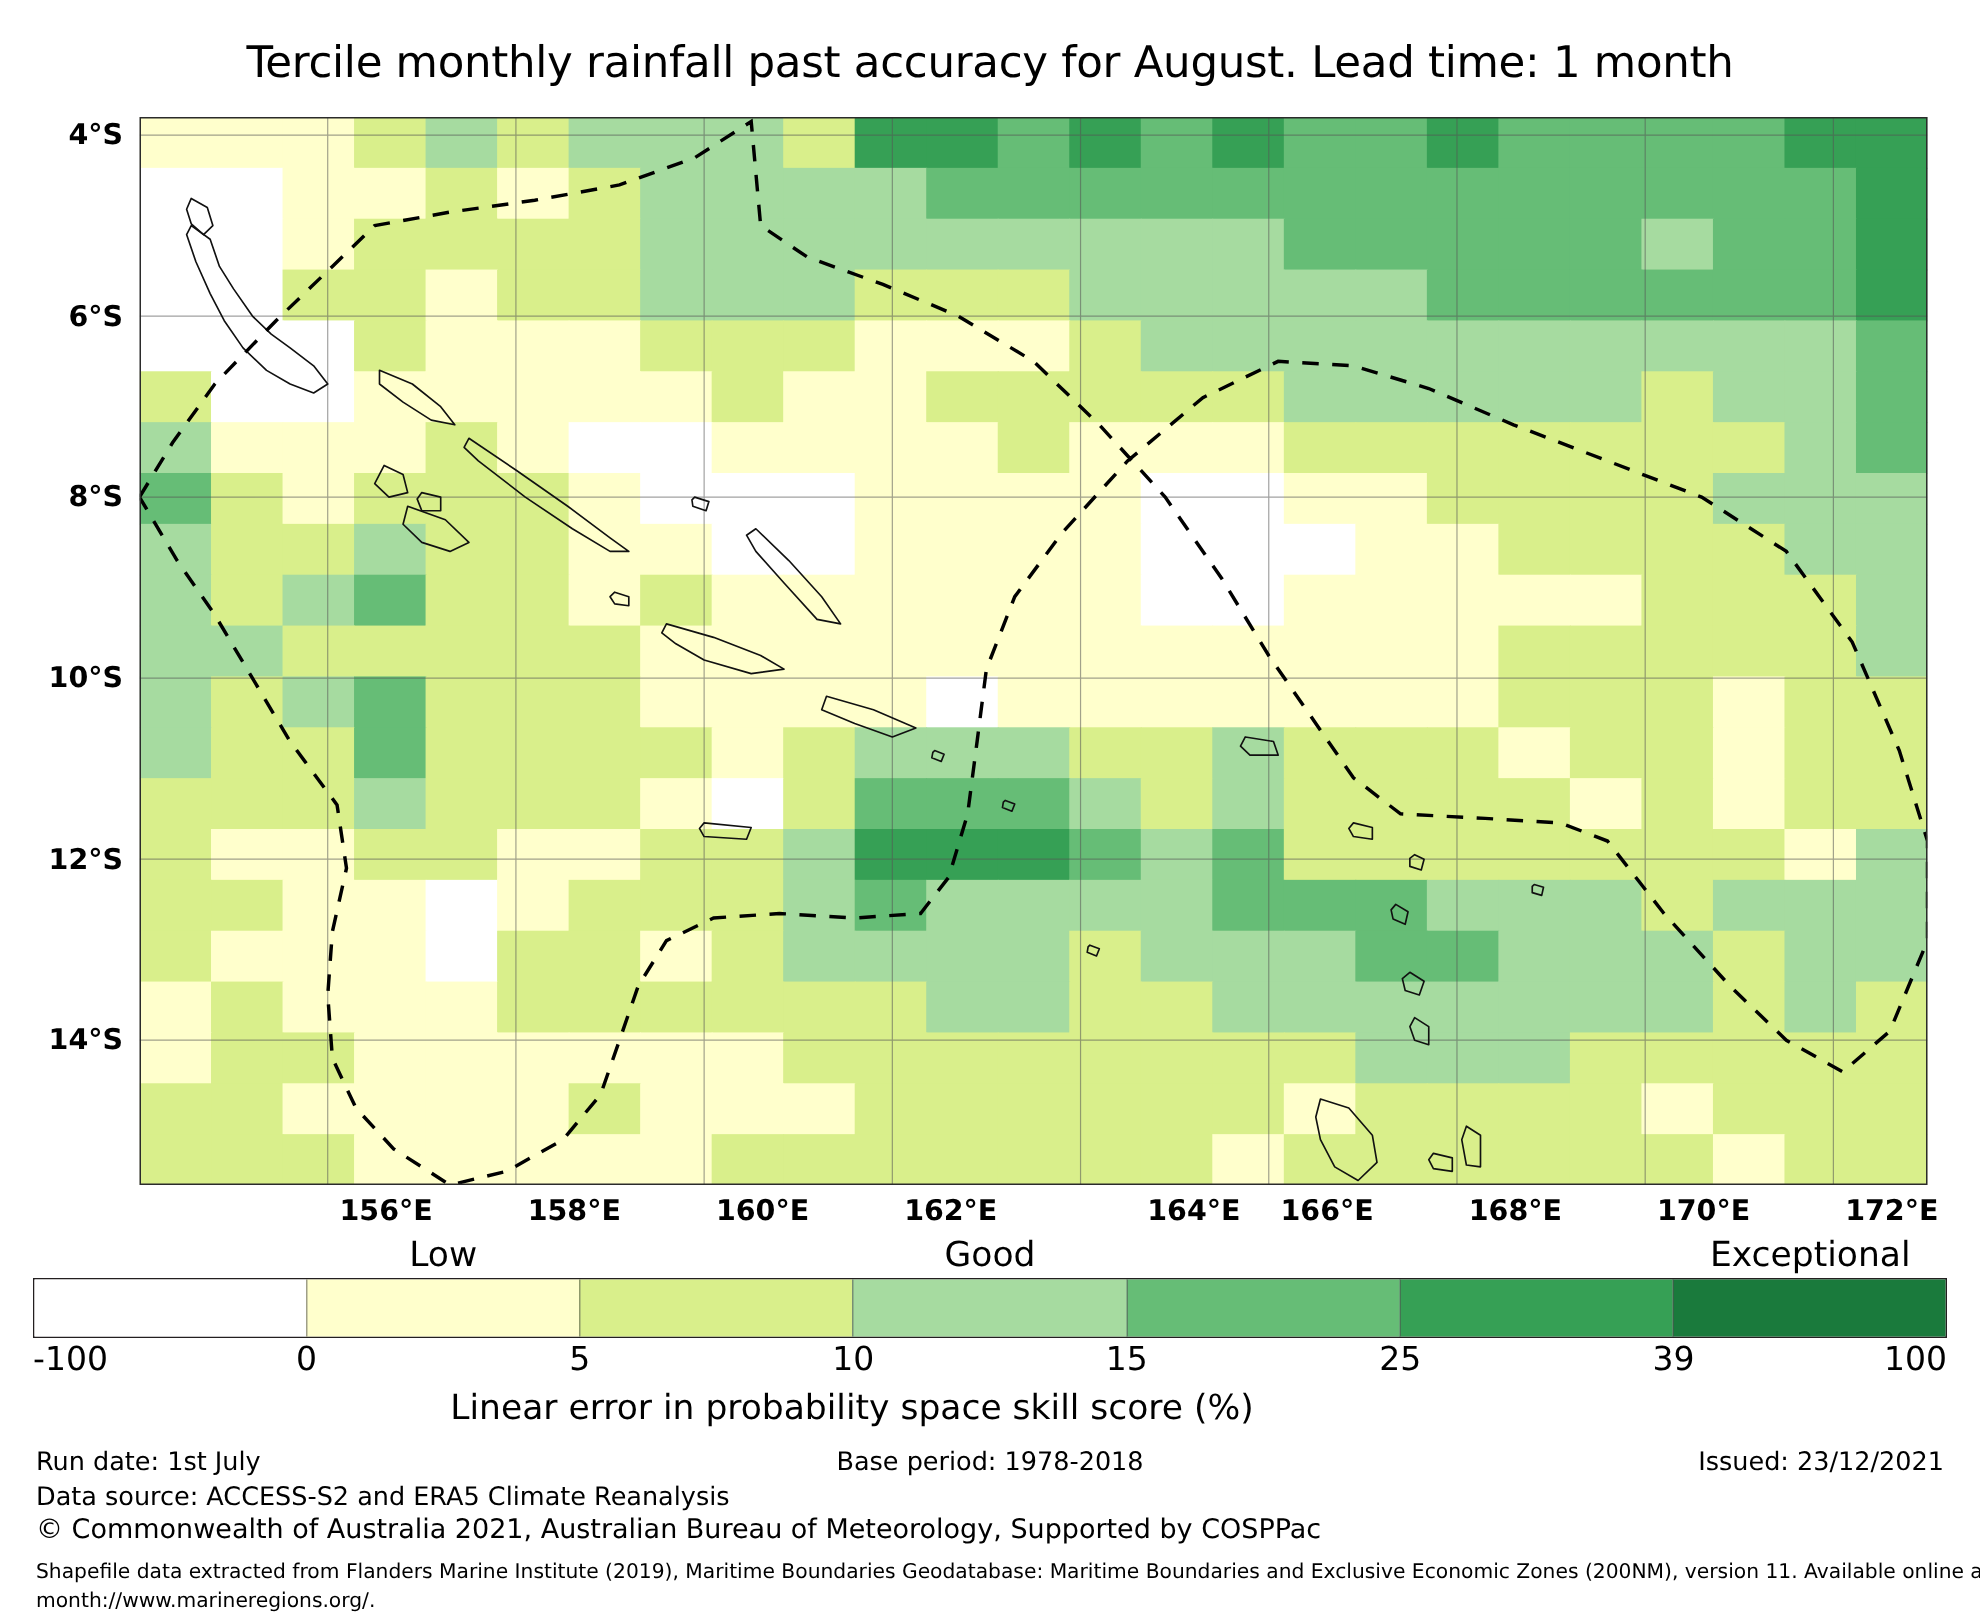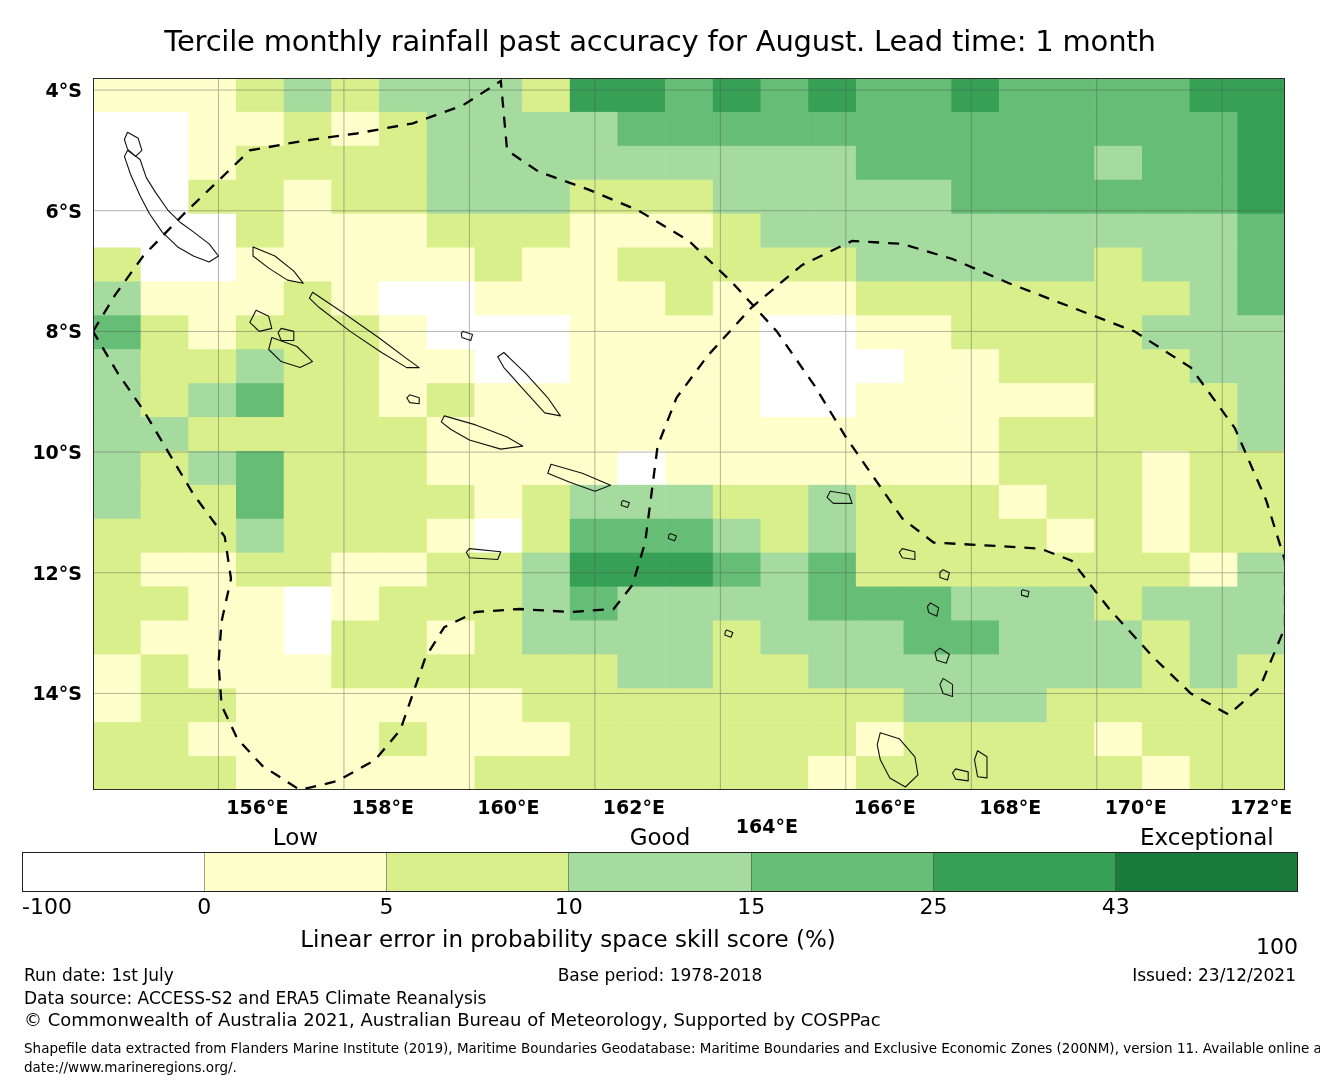--- a/index.html
+++ b/index.html
@@ -735,21 +735,21 @@
       <div class="ytick" style="top: 253.424px;">8°S</div>
       <div class="ytick" style="top: 374.102px;">10°S</div>
       <div class="ytick" style="top: 494.78px;">12°S</div>
       <div class="ytick" style="top: 615.458px;">14°S</div>
     </div>
   <div id="map-xticks">
       <div class="xtick" style="left: 125.474px;">156°E</div>
       <div class="xtick" style="left: 250.947px;">158°E</div>
       <div class="xtick" style="left: 376.421px;">160°E</div>
       <div class="xtick" style="left: 501.895px;">162°E</div>
-      <div class="xtick" style="left: 635px; margin-top: 19px;">164°E</div>
+      <div class="xtick" style="left: 664px;">164°E</div>
       <div class="xtick" style="left: 752.842px;">166°E</div>
       <div class="xtick" style="left: 878.316px;">168°E</div>
       <div class="xtick" style="left: 1003.79px;">170°E</div>
       <div class="xtick" style="left: 1129.26px;">172°E</div>
     </div>
 </div>
 
 <div id="colorbar-block">
   <div id="cbar-qual">
       <div class="cbar-qual-label" style="left: 21.4286%;">Low</div>
@@ -765,37 +765,37 @@
       <div class="seg" style="background: rgb(54, 160, 85);"></div>
       <div class="seg" style="background: rgb(26, 122, 60);"></div>
     </div>
   <div id="cbar-ticks">
       <div class="cbar-tick first" style="left: 0%;">-100</div>
       <div class="cbar-tick" style="left: 14.2857%;">0</div>
       <div class="cbar-tick" style="left: 28.5714%;">5</div>
       <div class="cbar-tick" style="left: 42.8571%;">10</div>
       <div class="cbar-tick" style="left: 57.1429%;">15</div>
       <div class="cbar-tick" style="left: 71.4286%;">25</div>
-      <div class="cbar-tick" style="left: 85.7143%;">43</div>
-      <div class="cbar-tick last" style="left: 100%; margin-top: 40px;">100</div>
+      <div class="cbar-tick" style="left: 85.7143%;">39</div>
+      <div class="cbar-tick last" style="left: 100%;">100</div>
     </div>
   <div id="cbar-axis-label">Linear error in probability space skill score (%)</div>
 </div>
 
 <div id="footer">
   <div class="f-row" style="top:0;">
     <span class="f-left">Run date: 1st July</span>
     <span class="f-center">Base period: 1978-2018</span>
     <span class="f-right">Issued: 23/12/2021</span>
   </div>
   <div class="f-row" style="top:23px;">
     <span class="f-left">Data source: ACCESS-S2 and ERA5 Climate Reanalysis</span>
   </div>
   <div class="f-row" style="top:44px;">
     <span class="f-left" style="font-size:18px;">© Commonwealth of Australia 2021, Australian Bureau of Meteorology, Supported by COSPPac</span>
   </div>
   <div class="f-row" style="top:75px;">
     <span class="f-small">Shapefile data extracted from Flanders Marine Institute (2019), Maritime Boundaries Geodatabase: Maritime Boundaries and Exclusive Economic Zones (200NM), version 11. Available online at</span>
   </div>
   <div class="f-row" style="top:94px;">
-    <span class="f-small">date://www.marineregions.org/.</span>
+    <span class="f-small">month://www.marineregions.org/.</span>
   </div>
 </div>
 
 </body></html>

